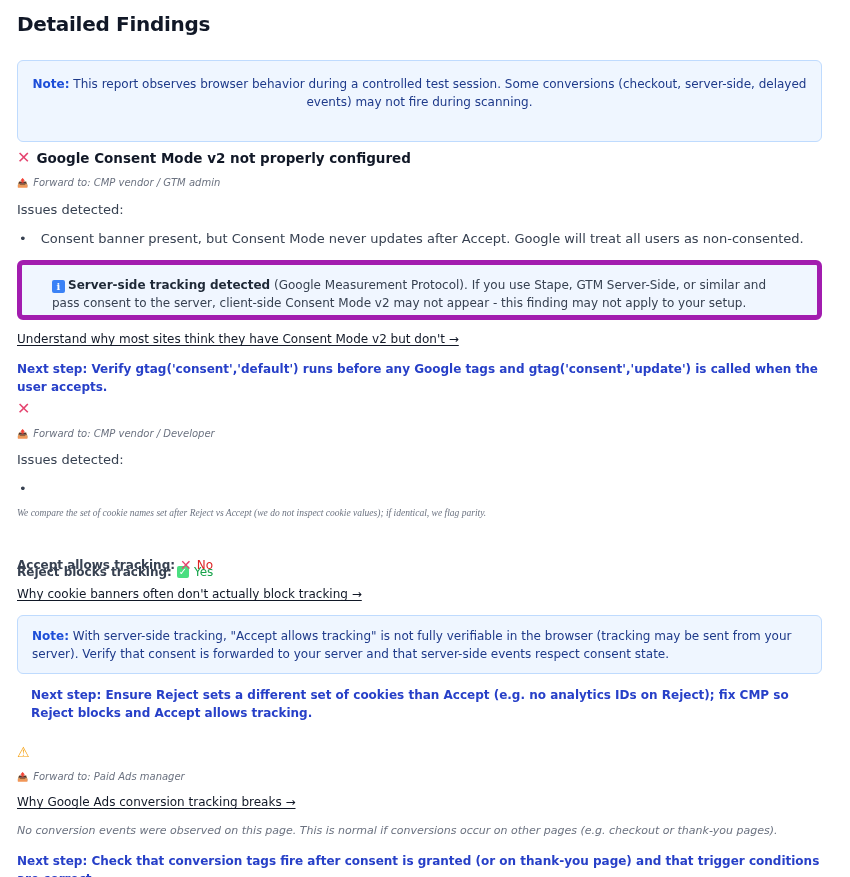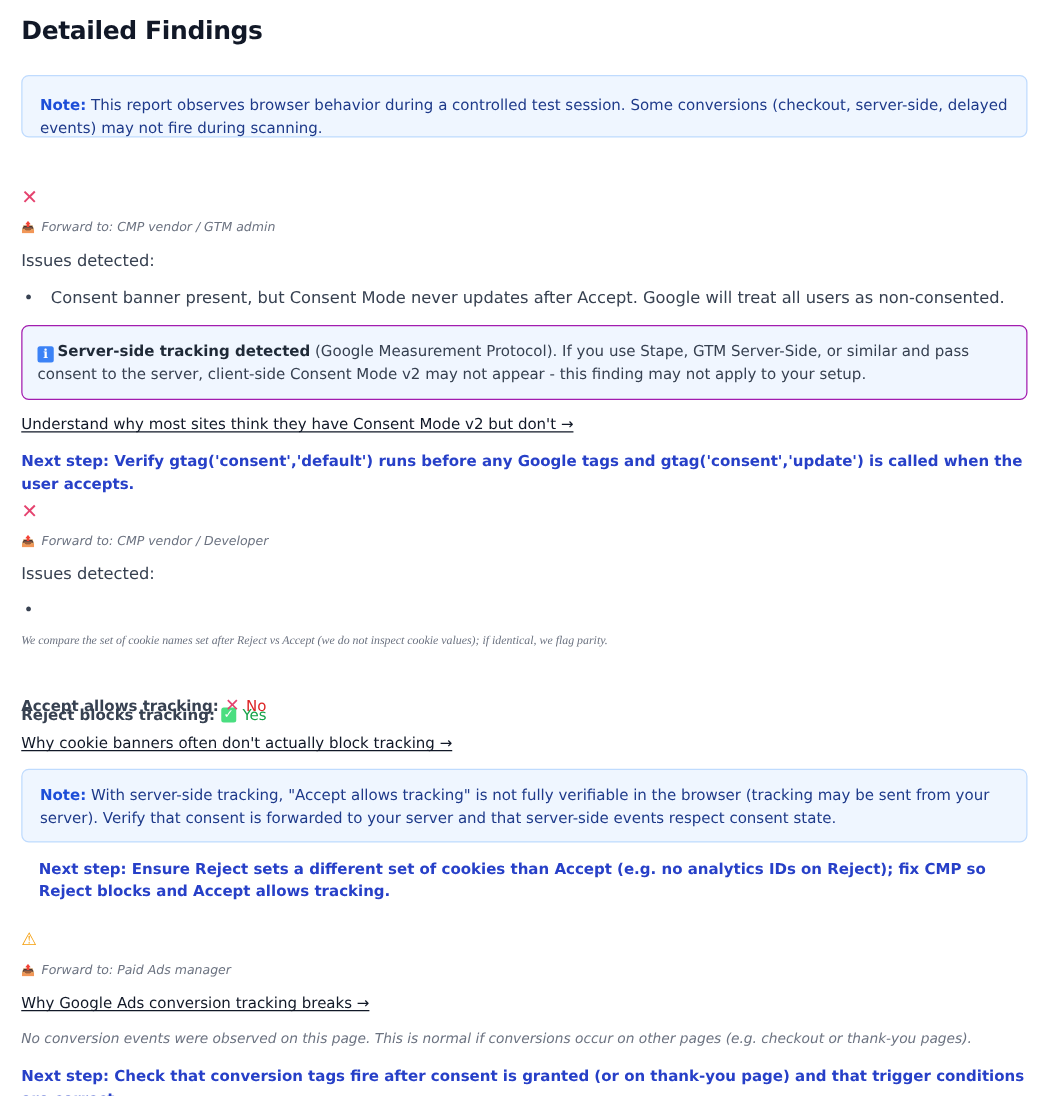--- a/index.html
+++ b/index.html
@@ -27,23 +27,23 @@
     border: 1px solid #bfdbfe;
     border-radius: 6px;
     padding: 14px 14px;
     color: #1e3a8a;
     font-size: 12px;
     line-height: 18px;
   }
   .note-box b { color: #1d4ed8; font-weight: 700; }
   .info-box {
     background: #f0f6ff;
-    border: 1px solid #a21caf;
+    border: 5px solid #a21caf;
     border-radius: 6px;
-    padding: 11px 12px;
+    padding: 11px 30px;
     color: #374151;
     font-size: 12px;
     line-height: 18px;
   }
   .info-box b { color: #1f2937; font-weight: 700; }
   .info-icon {
     display: inline-block;
     width: 13px; height: 13px;
     background: #3b82f6;
     border-radius: 2px;
@@ -100,27 +100,28 @@
     font-weight: 600;
     line-height: 18px;
   }
   .muted-italic { font-size: 11px; font-style: italic; color: #6b7280; }
 </style>
 </head>
 <body>
 
 <h1 class="page-title">Detailed Findings</h1>
 
-<div class="abs note-box" style="top:60px; height:50px;">
+<div class="abs note-box" style="top:60px; height:82px;text-align:center;">
   <b>Note:</b><span> This report observes browser behavior during a controlled test session. Some conversions (checkout, server-side, delayed events) may not fire during scanning.</span>
 </div>
 
 <section>
   <div class="abs finding-title" style="top:150px;">
     <span class="x-icon">✕</span>
+    <span>Google Consent Mode v2 not properly configured</span>
   </div>
   <div class="abs forward" style="top:177px;">
     <span class="forward-icon">📤</span>
     <span>Forward to: CMP vendor / GTM admin</span>
   </div>
   <div class="abs issues-label" style="top:202px;">Issues detected:</div>
   <div class="abs bullet" style="top:231px;">
     <span class="dot">•</span>
     <span>Consent banner present, but Consent Mode never updates after Accept. Google will treat all users as non-consented.</span>
   </div>

